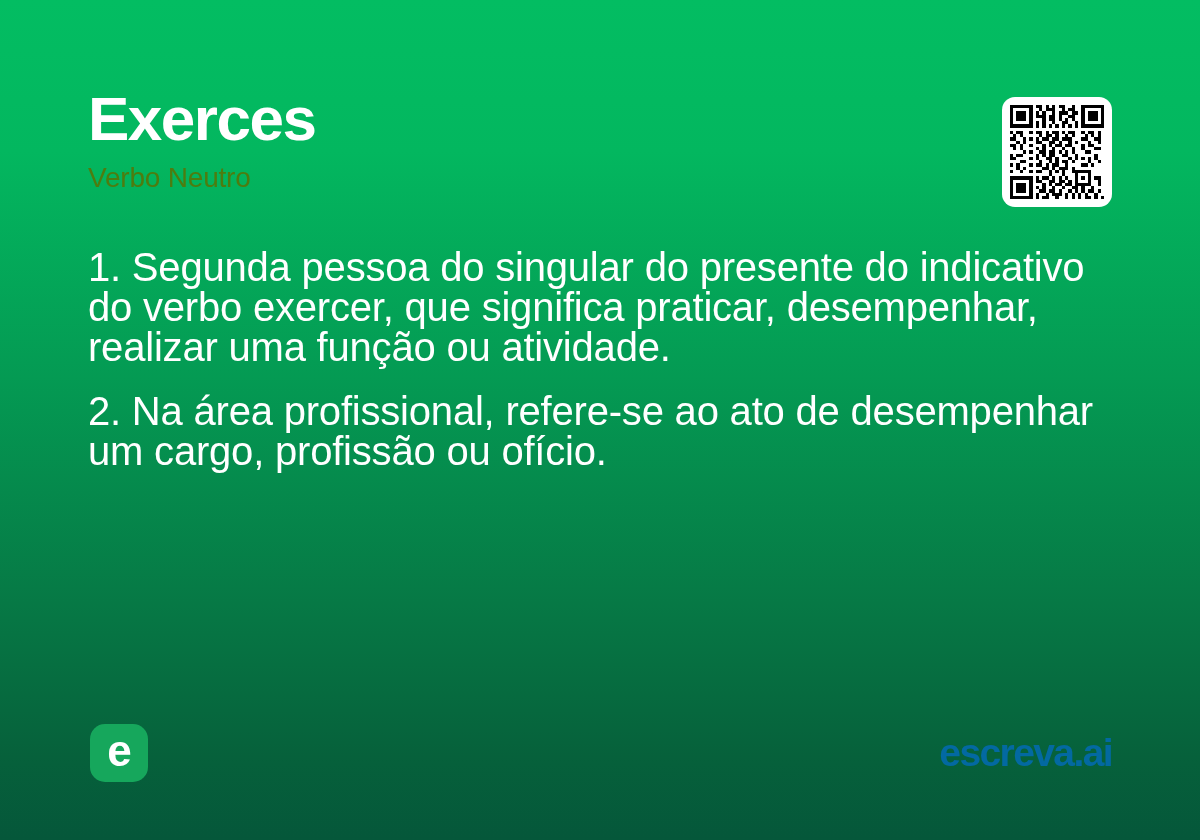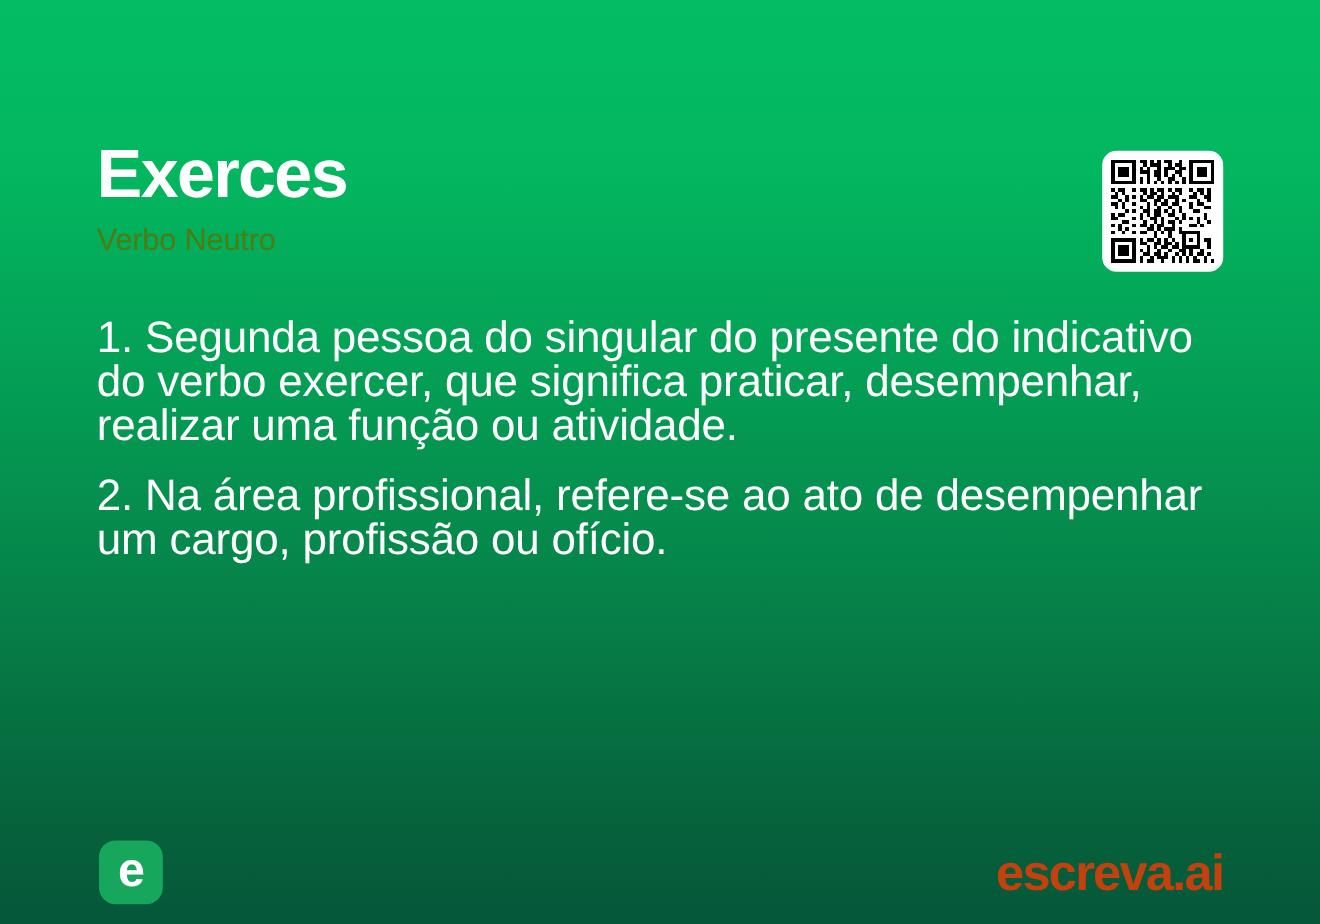--- a/index.html
+++ b/index.html
@@ -21,21 +21,20 @@
         #05573A 100%);
     color:#ffffff;
     position:relative;
   }
 
   
   .card {
     position:absolute;
     inset:0;
     padding:0;
-    margin-top:40px;
   }
 
   
   .header {
     position:absolute;
     left:88px;
     top:88px;
     right:88px;
   }
 
@@ -118,25 +117,25 @@
     line-height:1;
     color:#ffffff;
     padding-bottom:4px;
     letter-spacing:-1px;
   }
 
   .brand {
     position:absolute;
     right:0;
     top:2px;
-    font-size:46px;
+    font-size:39px;
     font-weight:bold;
     line-height:54px;
     letter-spacing:-1.6px;
-    color:#c2410c;
+    color:#0369a1;
     white-space:nowrap;
   }
 </style>
 </head>
 <body>
 
 <div class="card">
 
   <div class="header">
     <div class="title">Exerces</div>

